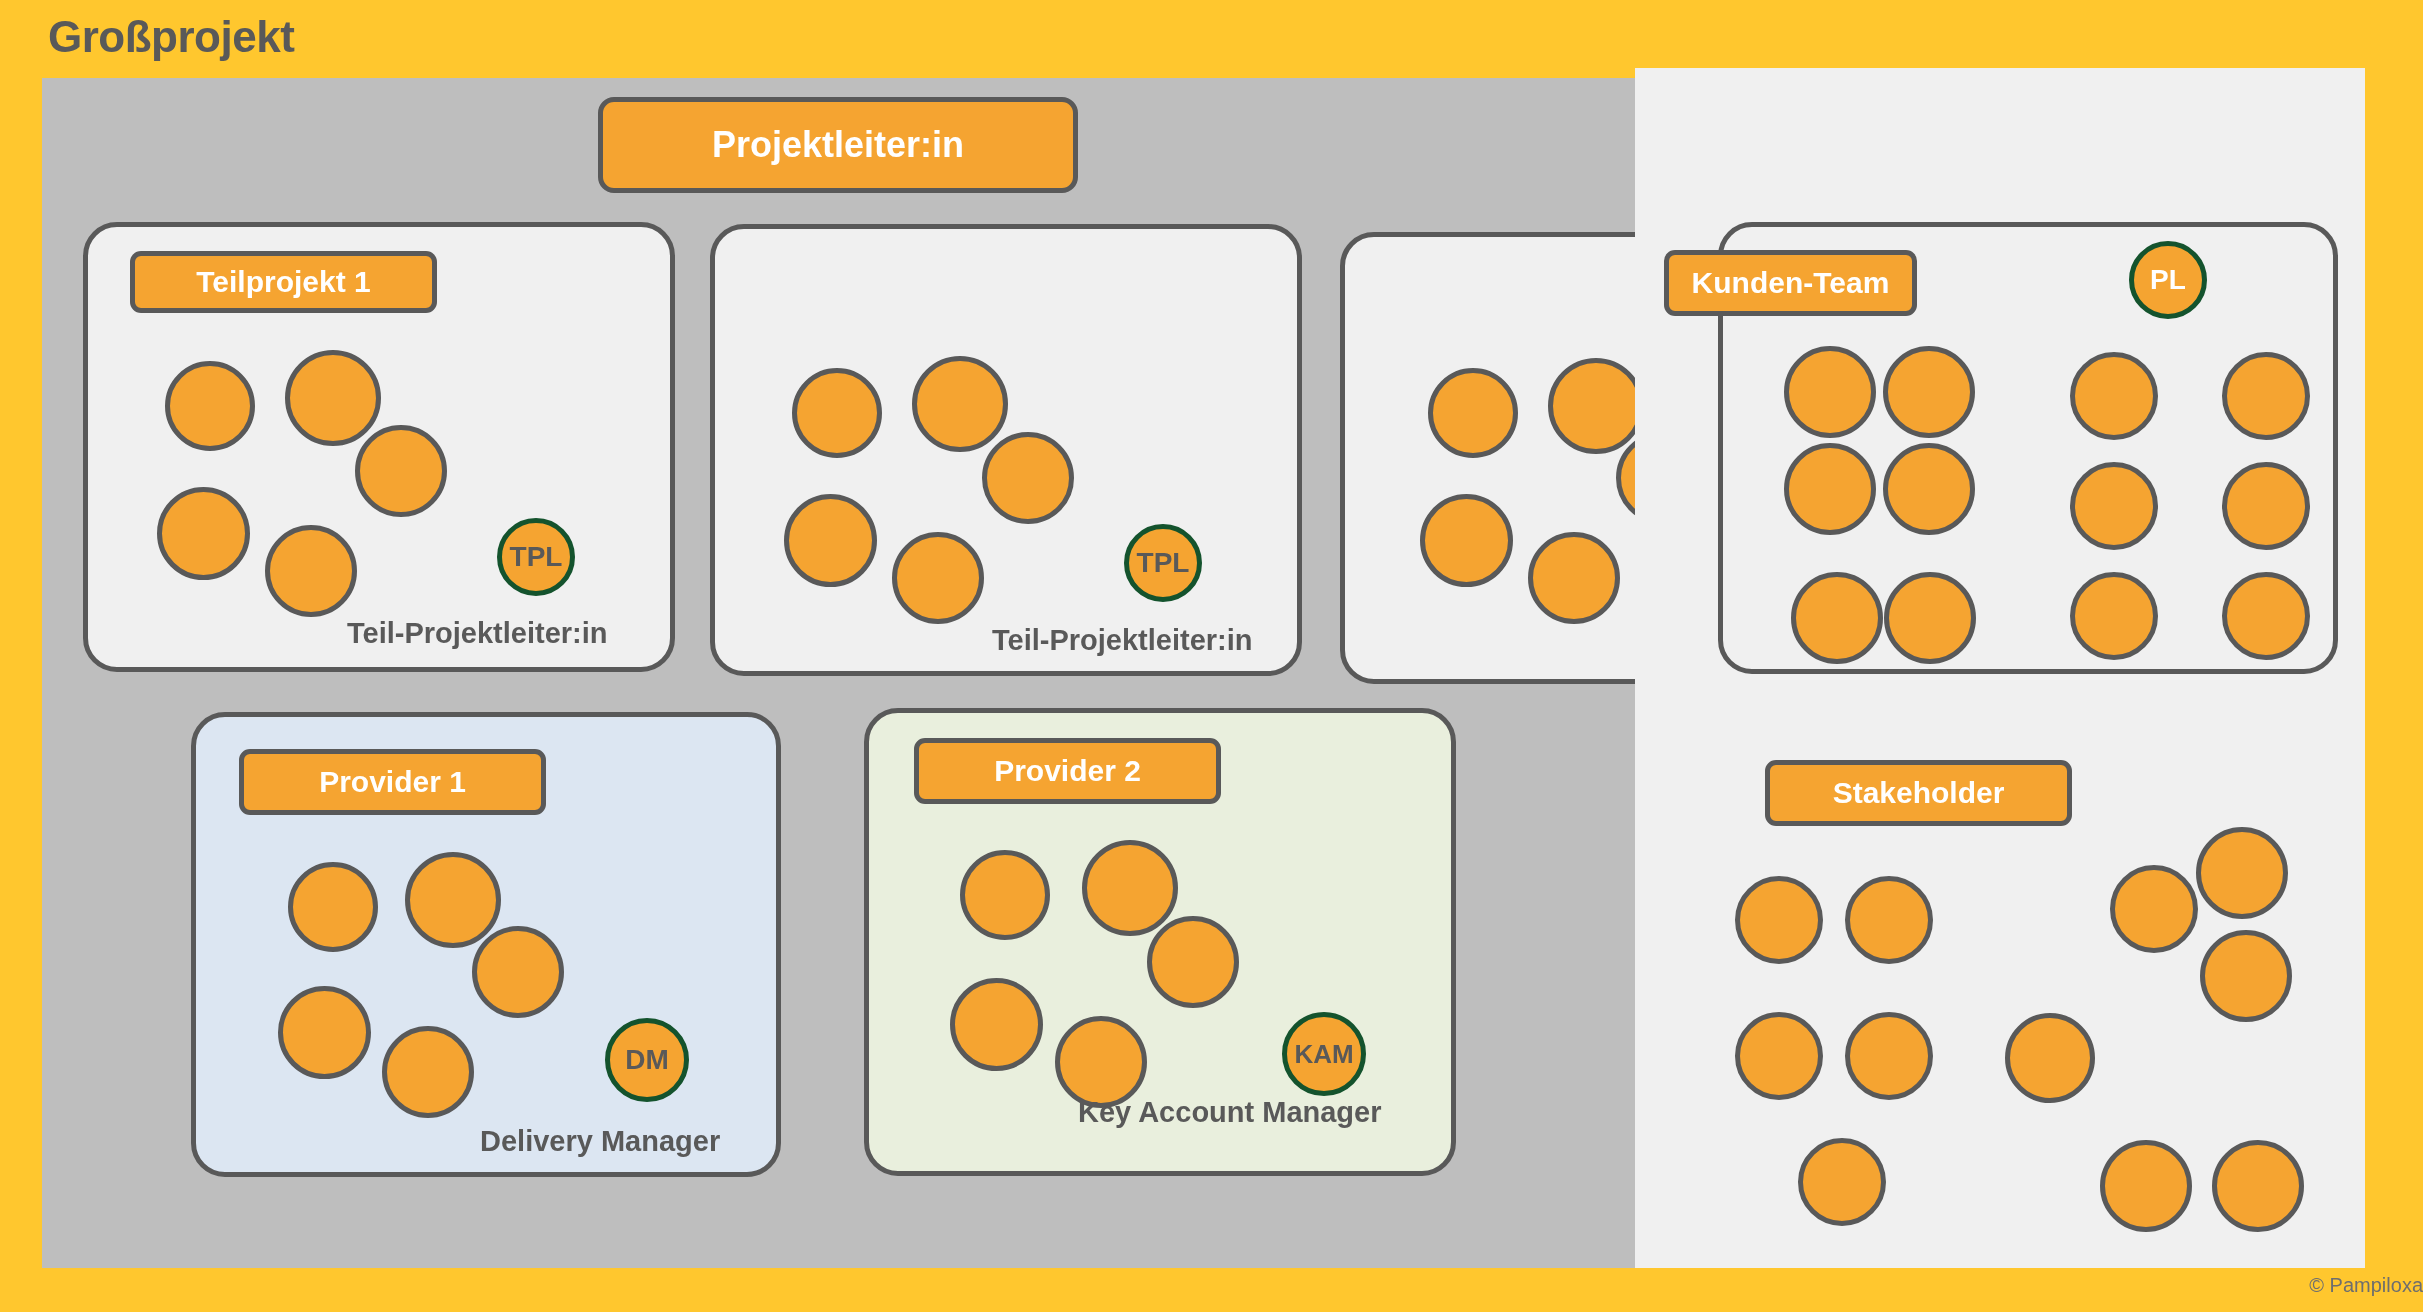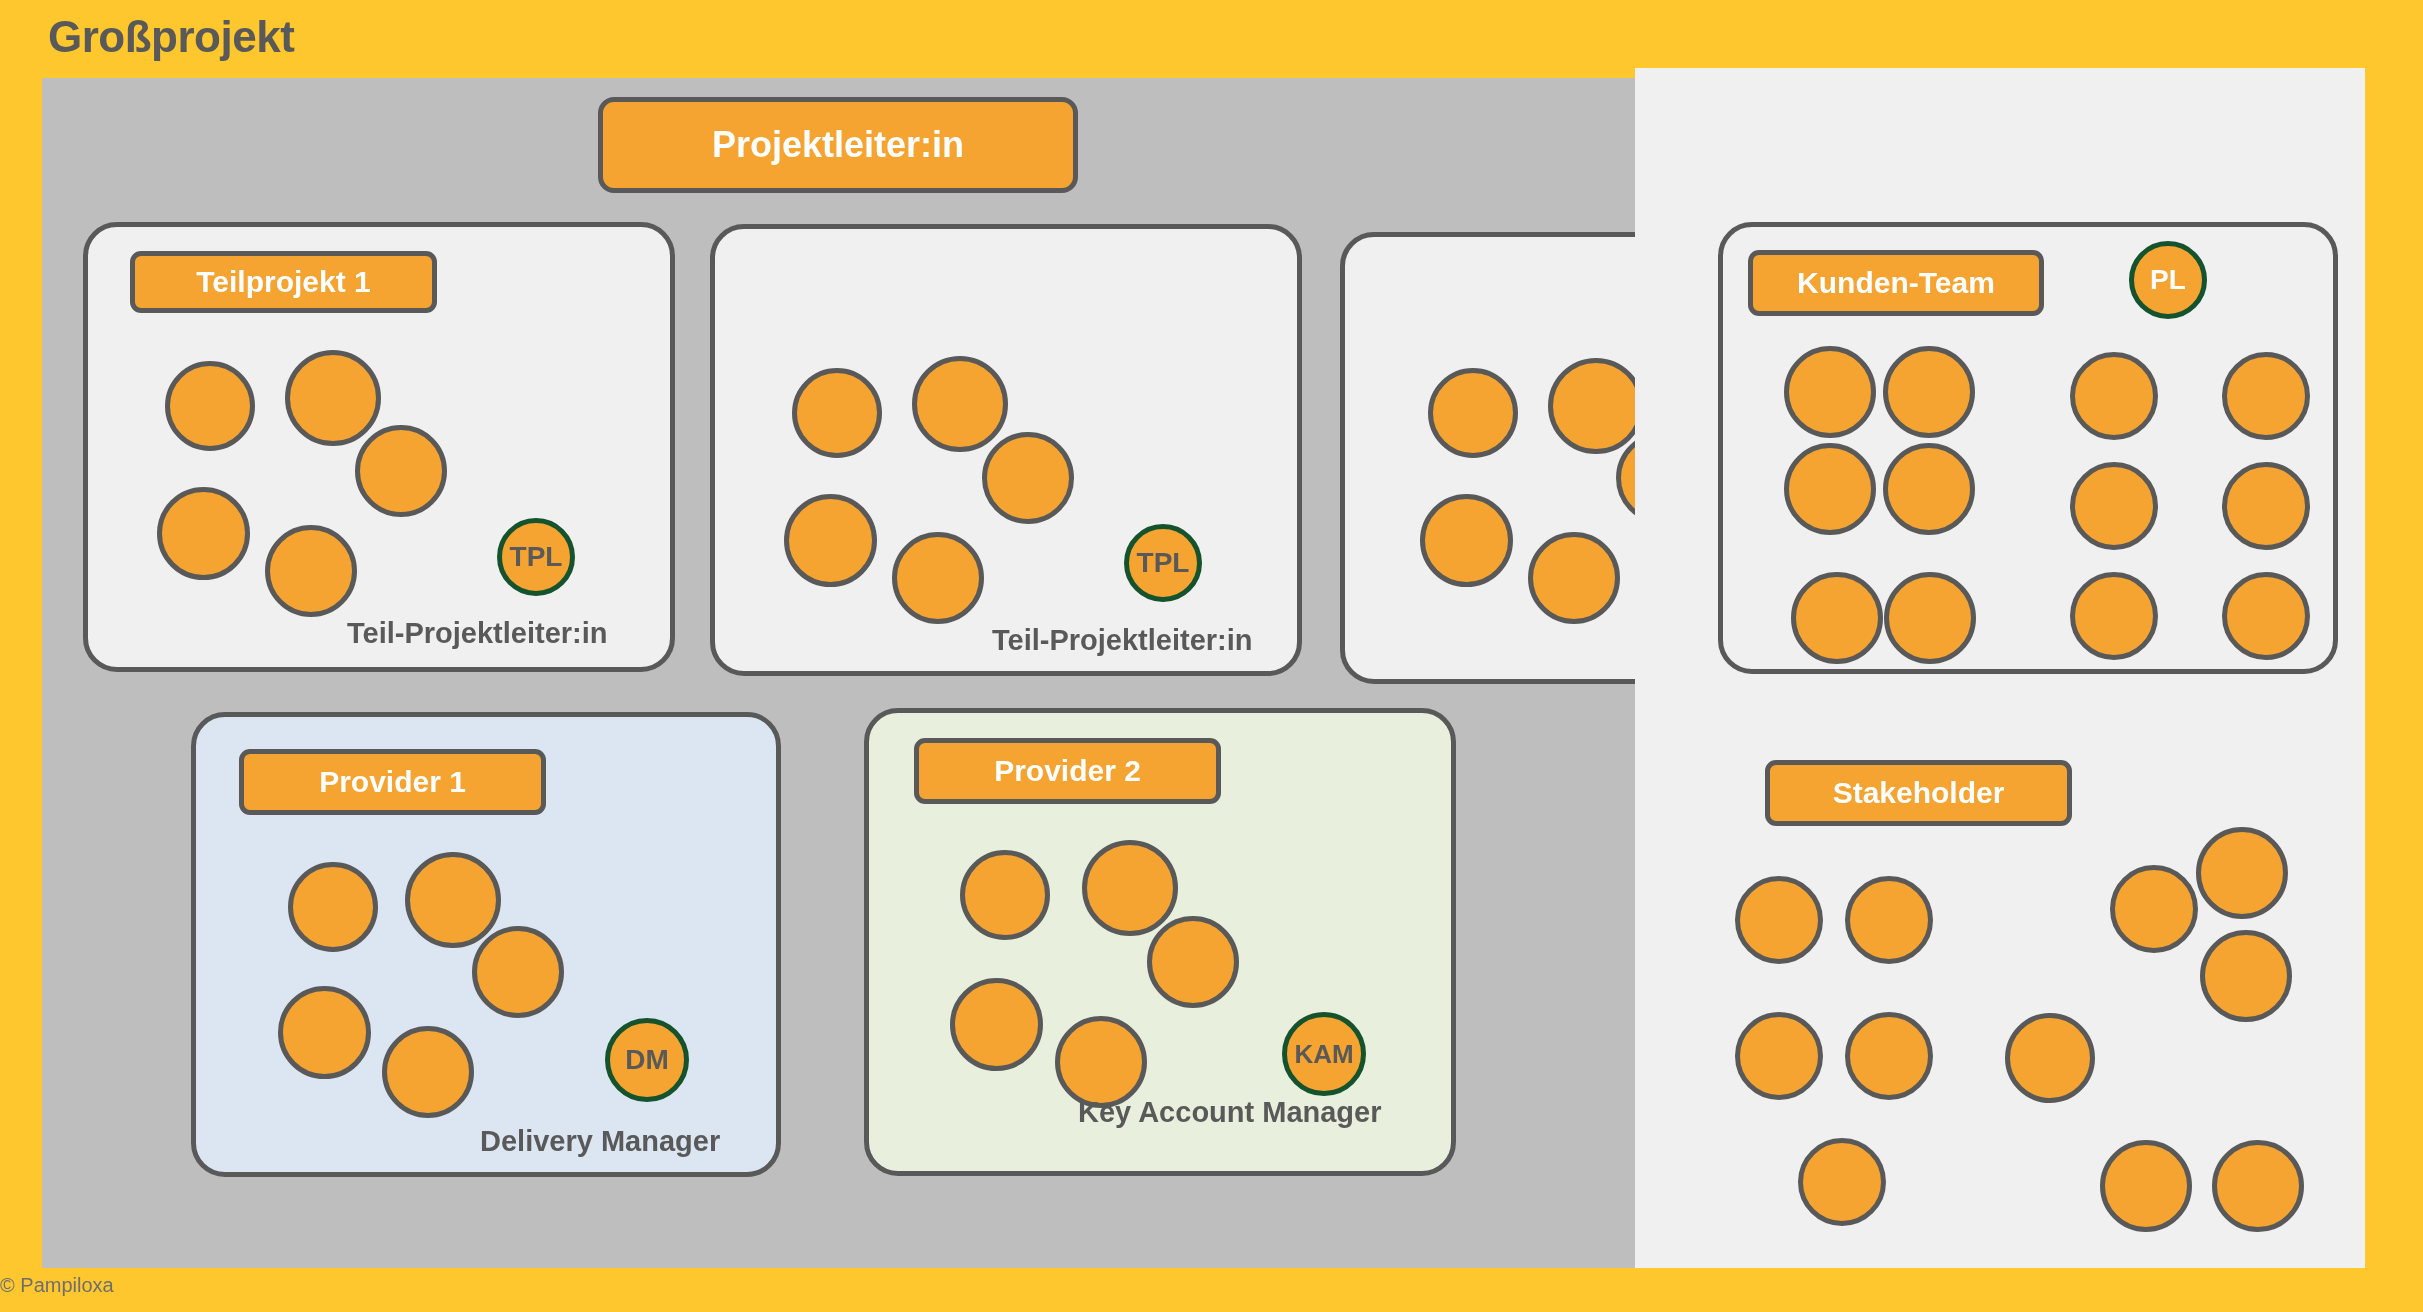--- a/index.html
+++ b/index.html
@@ -25,21 +25,21 @@
     background:#BEBEBE;
   }
   .canvas-white{
     position:absolute;left:1635px;top:68px;width:730px;height:1200px;
     background:#F0F0F0;
   }
 
   
   .footer-credit{
     position:absolute;left:0;top:1274px;width:2423px;
-    text-align:left;font-size:20px;color:#6E6E6E;
+    text-align:right;font-size:20px;color:#6E6E6E;
   }
 
   
   .group-box{
     position:absolute;
     border:5px solid #595959;
     border-radius:34px;
     box-sizing:border-box;
     background:#F0F0F0;
   }
@@ -120,21 +120,21 @@
   <div class="group-box" style="left:1340px;top:232px;width:592px;height:452px;"></div>
   <div class="person" style="left:1428px;top:368px;width:90px;height:90px;"></div>
   <div class="person" style="left:1548px;top:358px;width:96px;height:96px;"></div>
   <div class="person" style="left:1616px;top:432px;width:92px;height:92px;"></div>
   <div class="person" style="left:1420px;top:494px;width:93px;height:93px;"></div>
   <div class="person" style="left:1528px;top:532px;width:92px;height:92px;"></div>
 
   <div class="canvas-white"></div>
 
   <div class="group-box" style="left:1718px;top:222px;width:620px;height:452px;"></div>
-  <div class="group-chip" style="left:1748px;top:250px;width:296px;height:66px;">Kunden-Team</div>
+  <div class="group-chip" style="left:1664px;top:250px;width:253px;height:66px;">Kunden-Team</div>
   <div class="badge badge-light" style="left:2129px;top:241px;width:78px;height:78px;">PL</div>
 
   <div class="person" style="left:1784px;top:346px;width:92px;height:92px;"></div>
   <div class="person" style="left:1883px;top:346px;width:92px;height:92px;"></div>
   <div class="person" style="left:1784px;top:443px;width:92px;height:92px;"></div>
   <div class="person" style="left:1883px;top:443px;width:92px;height:92px;"></div>
   <div class="person" style="left:1791px;top:572px;width:92px;height:92px;"></div>
   <div class="person" style="left:1884px;top:572px;width:92px;height:92px;"></div>
 
   <div class="person" style="left:2070px;top:352px;width:88px;height:88px;"></div>

